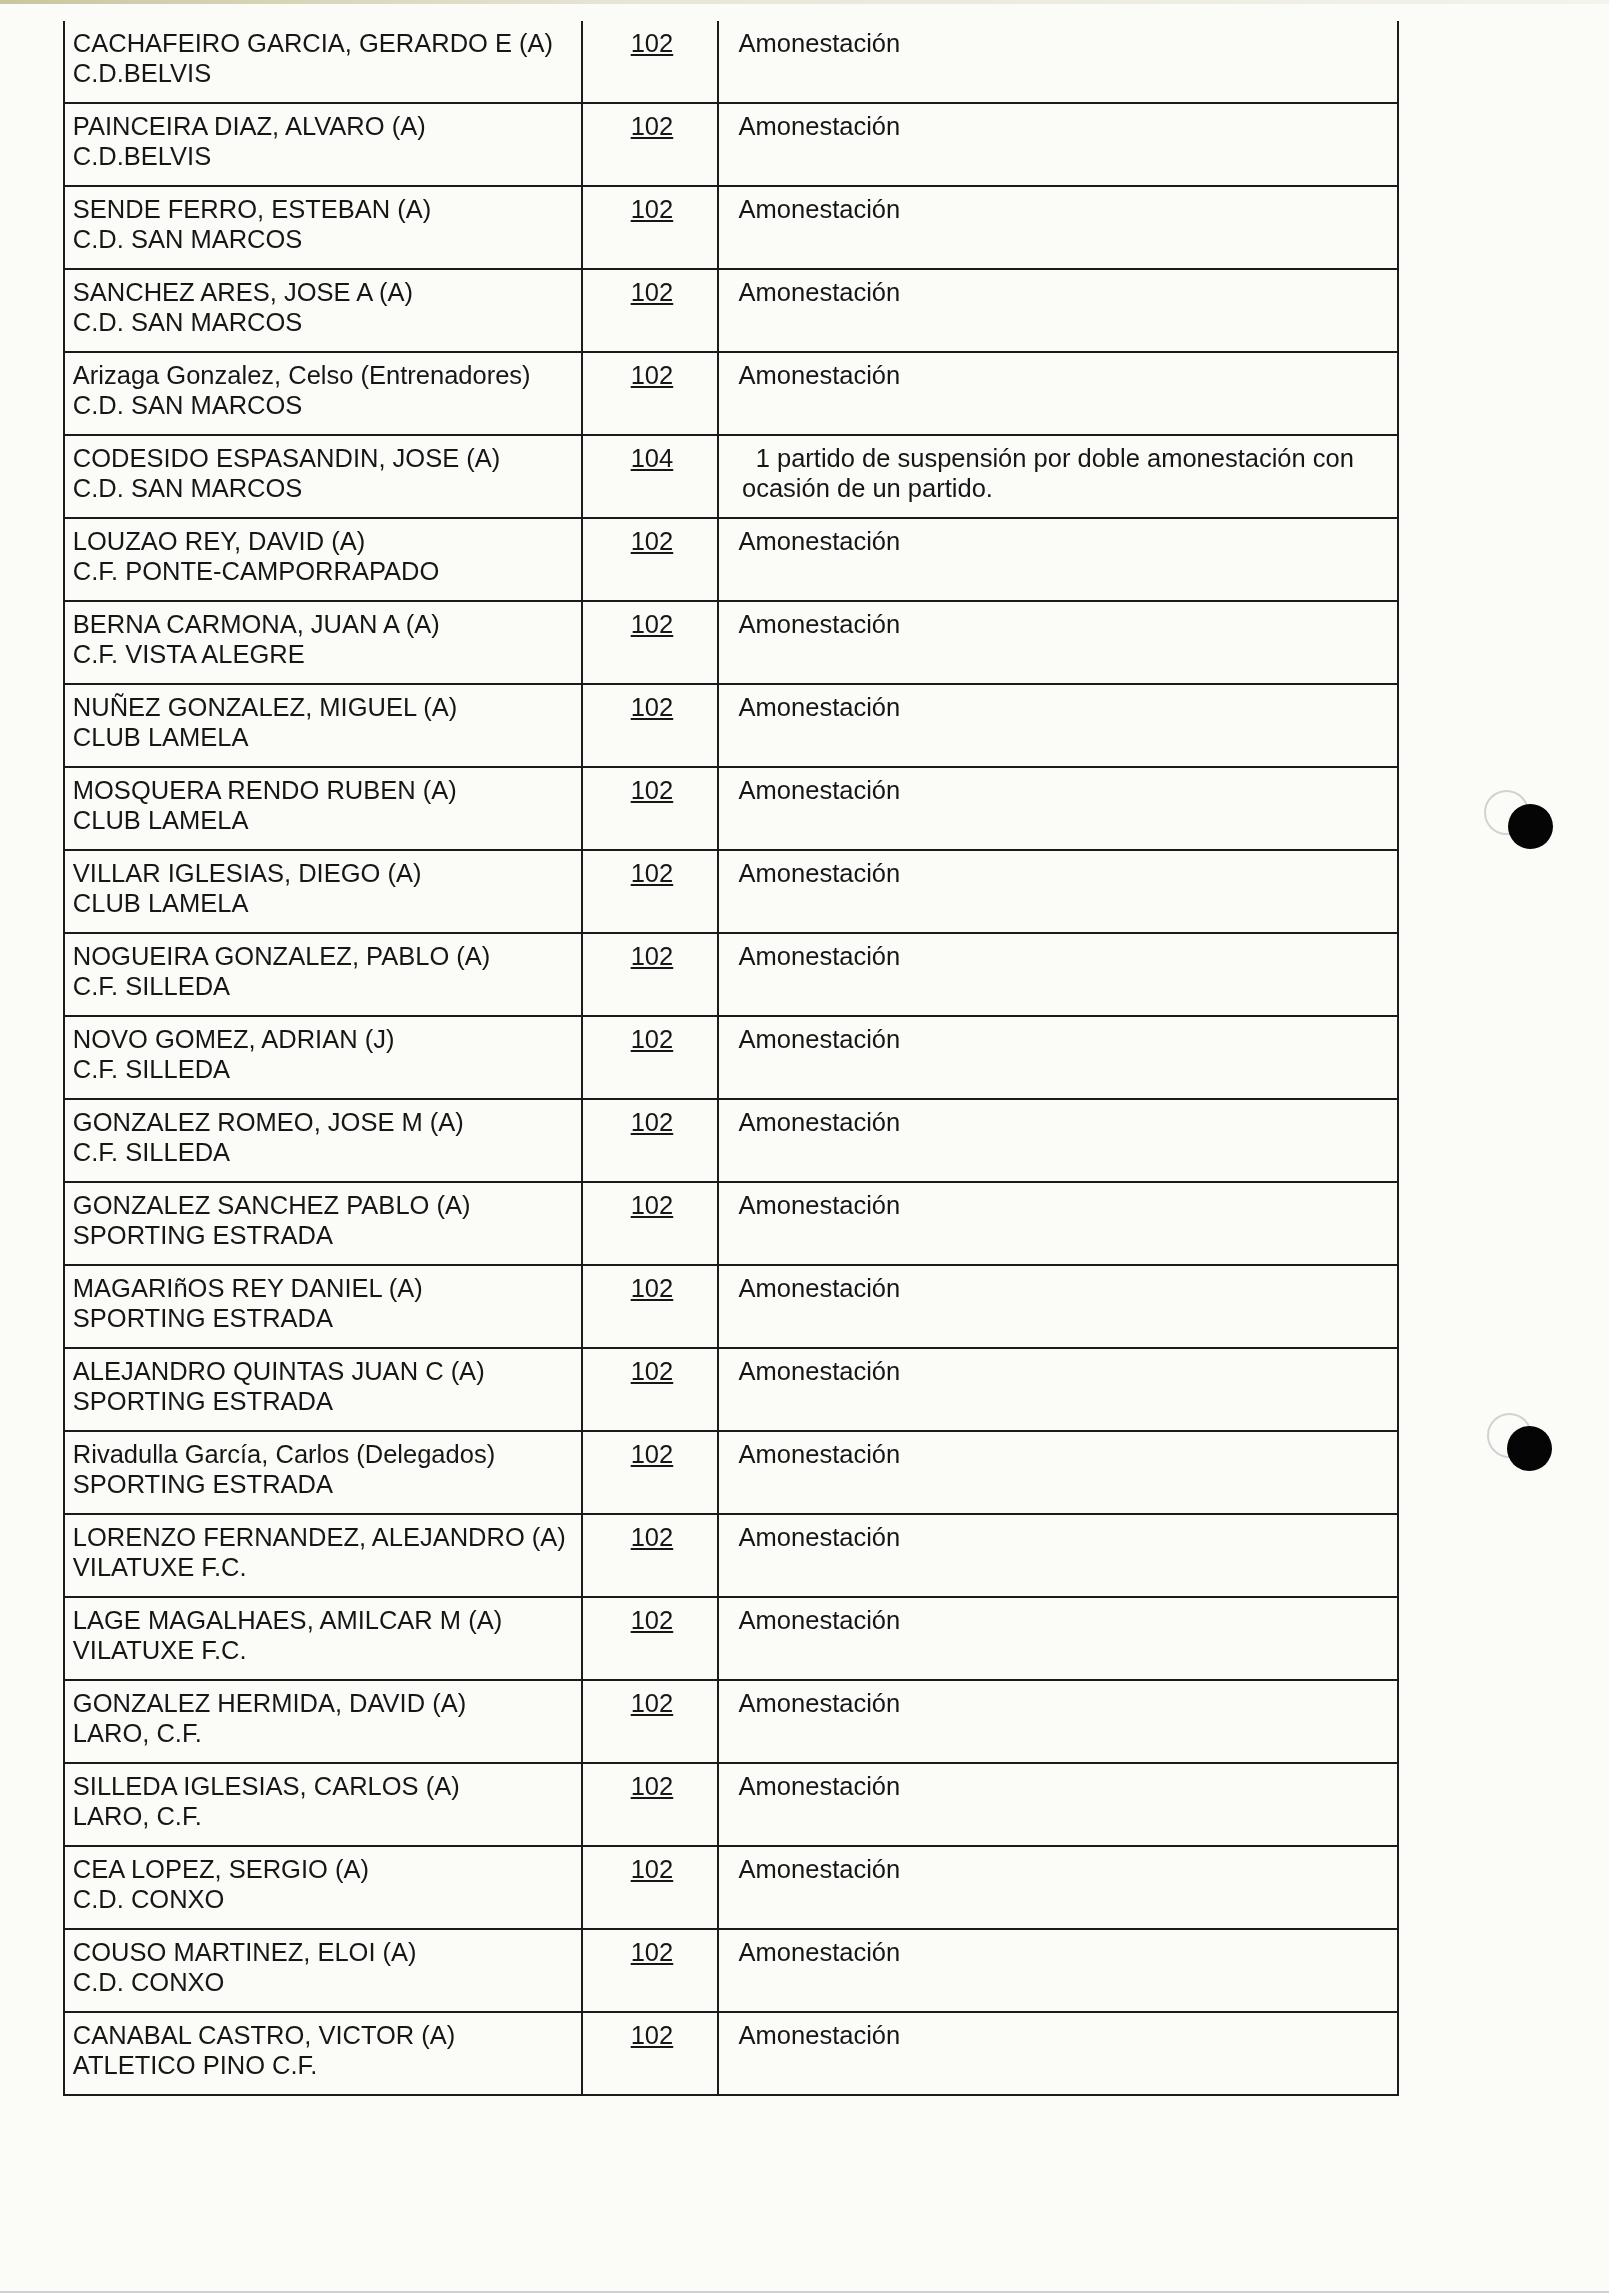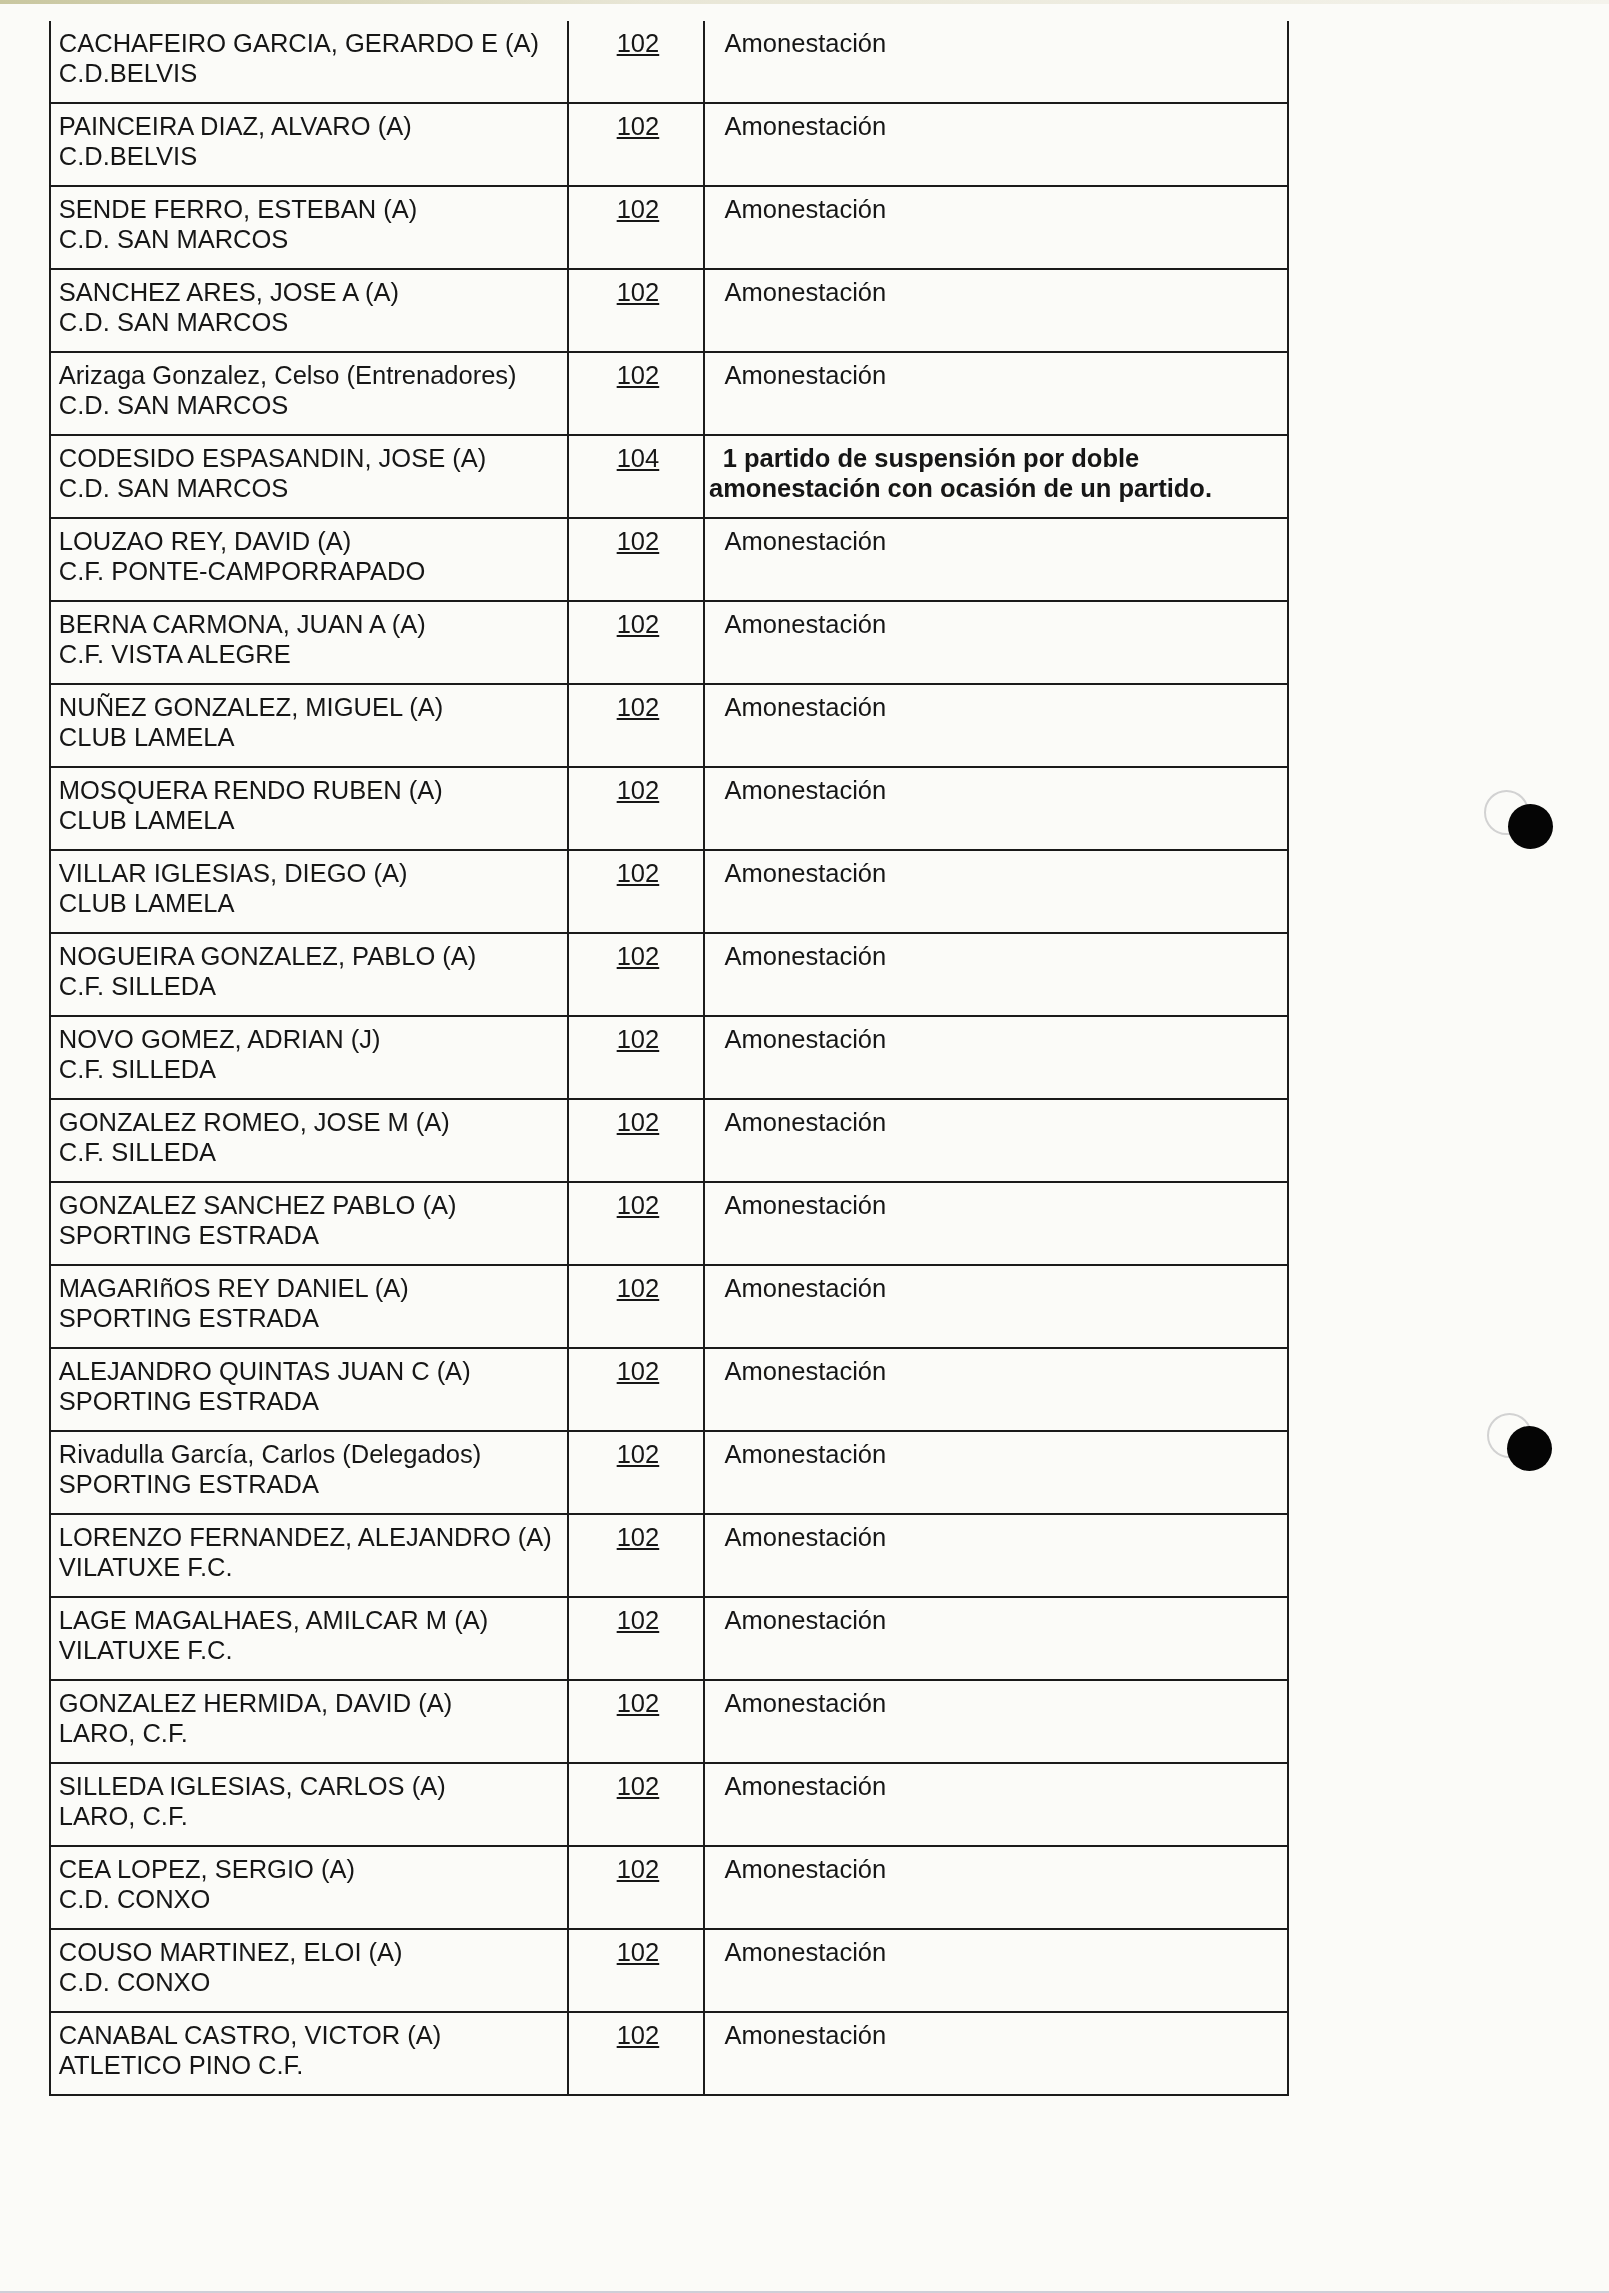--- a/index.html
+++ b/index.html
@@ -11,37 +11,37 @@
   }
   .scan-top {
     position: absolute; left: 0; top: 0; width: 1609px; height: 3.9px;
     background: linear-gradient(90deg, #c9c7a0, #e8e6d6 40%, #f4f3ec);
   }
   .scan-bottom {
     position: absolute; left: 0; bottom: 0; width: 1609px; height: 2.9px;
     background: #cfcfd8;
   }
   #sanctions-table {
-    position: absolute; left: 49px; top: 20.6px; width: 1240px;
+    position: absolute; left: 63px; top: 20.6px; width: 1336px;
     border-collapse: collapse; table-layout: fixed;
   }
   #sanctions-table td {
     height: 81px; padding: 0; vertical-align: top;
     border-left: 2px solid #1c1c1c; border-right: 2px solid #1c1c1c;
     border-bottom: 2.9px solid #1a1a1a;
     font-size: 25.5px; line-height: 30px;
   }
   #sanctions-table td.col-name { width: 516px; }
   #sanctions-table td.col-art { width: 134px; text-align: center; text-decoration: underline; }
   #sanctions-table td.col-sanc { width: auto; }
   .cell-inner { padding-top: 7.8px; }
   .col-name .cell-inner { padding-left: 7.8px; white-space: nowrap; }
   .col-art .cell-inner { padding-left: 3.9px; }
   .col-sanc .cell-inner { padding-left: 19.6px; padding-right: 39px; }
-  .col-sanc .cell-inner.long { padding-left: 4px; text-indent: 13.7px; font-weight: bold; }
+  .col-sanc .cell-inner.long { padding-left: 23px; text-indent: 13.7px; }
   .line { display: block; }
   .hole {
     position: absolute; width: 45px; height: 45px; border-radius: 50%;
     background: #050505;
   }
   .hole-ghost {
     position: absolute; width: 41px; height: 41px; border-radius: 50%;
     border: 2px solid #d2d2d2; background: transparent;
   }
 </style>

